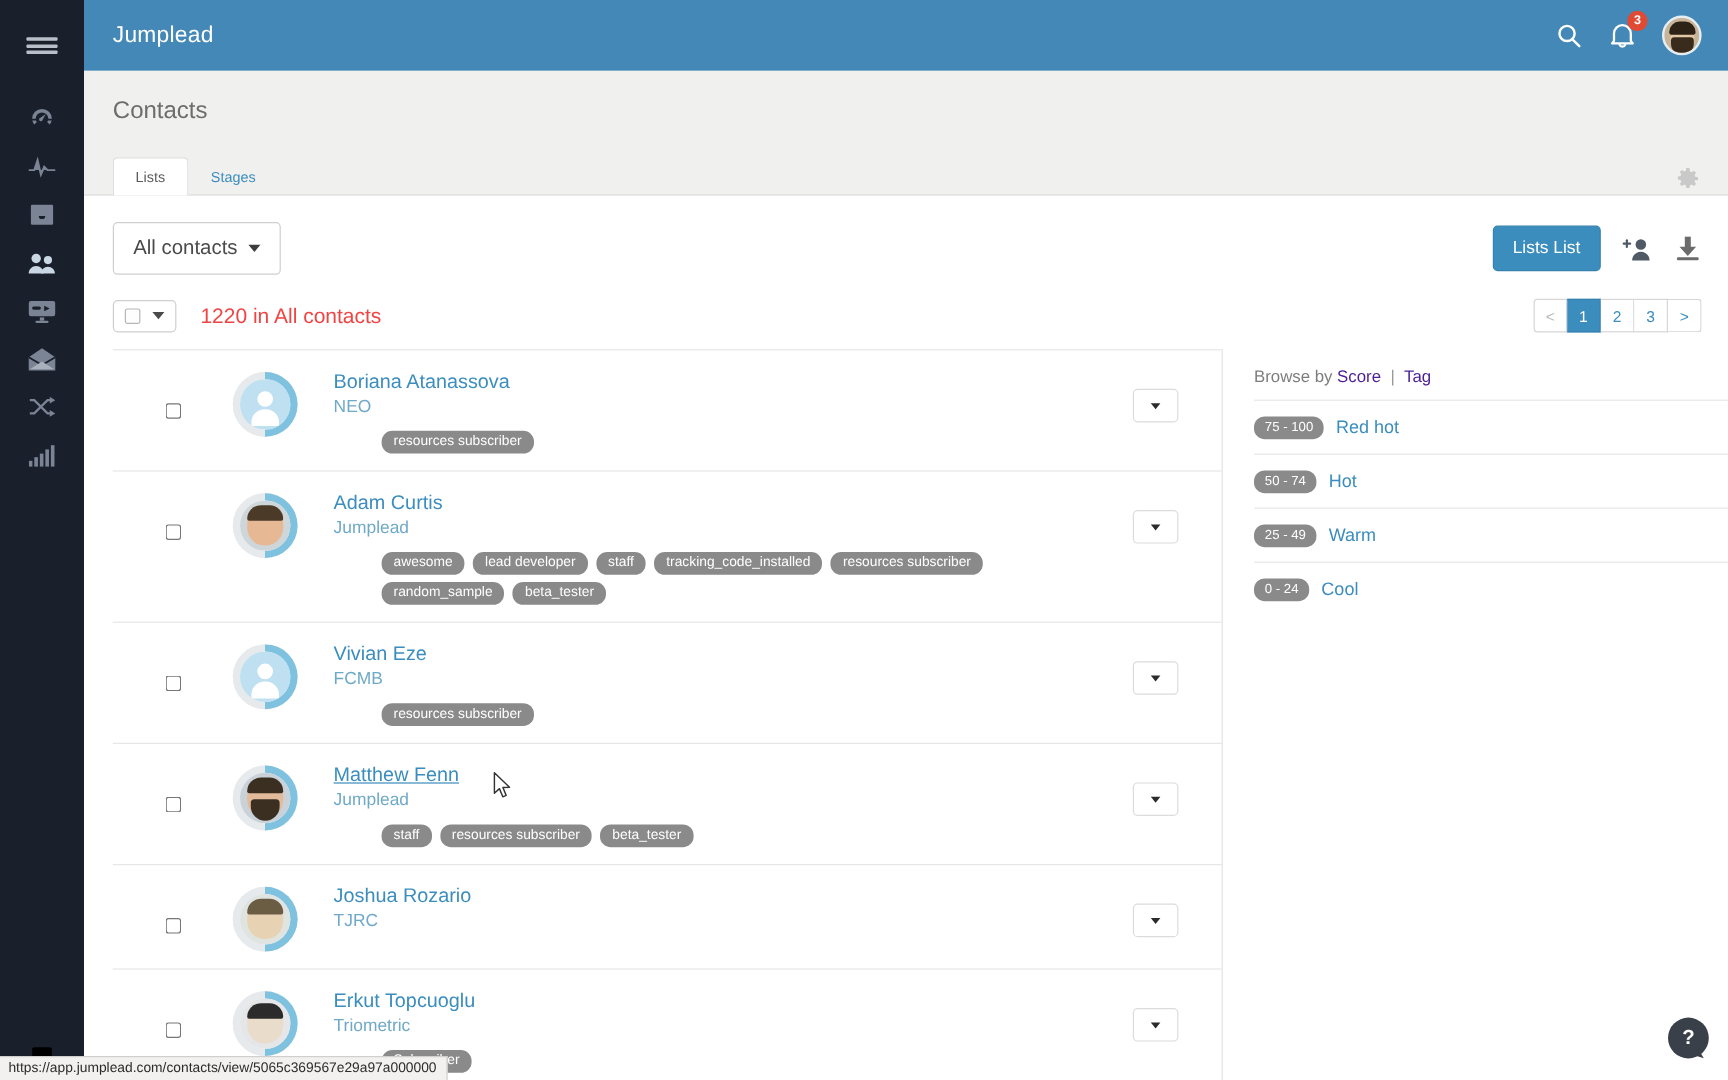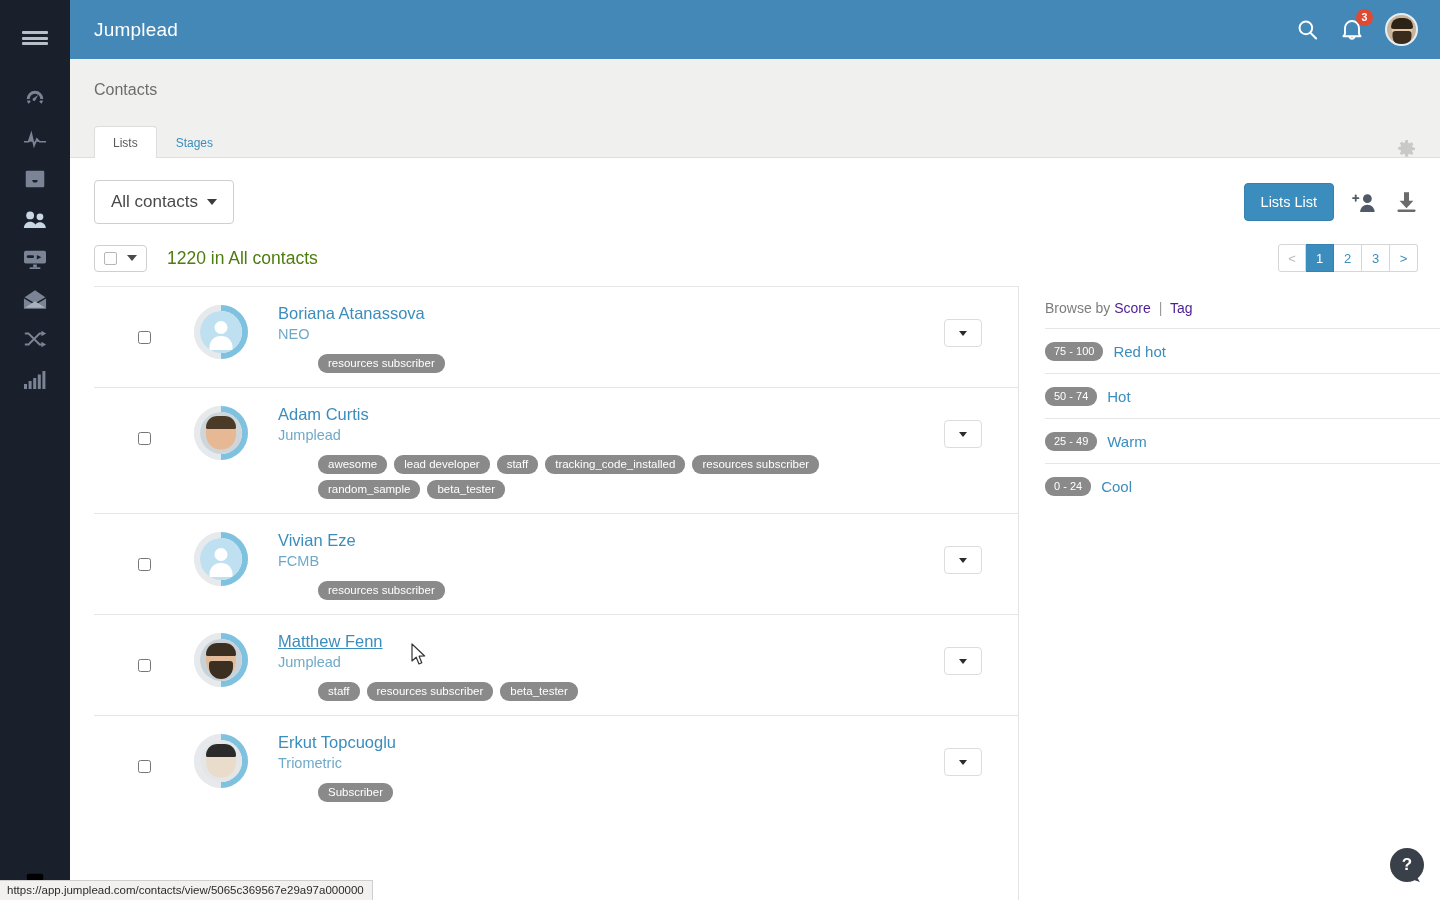--- a/index.html
+++ b/index.html
@@ -80,21 +80,21 @@
     width: 19px; height: 15px; border-radius: 3px 3px 10px 10px; background:#3a2c1c;
   }
 
   
   .pagehead {
     background: #f0f0ee;
     padding: 22px 22px 0 24px;
     position: relative;
     border-bottom: 1px solid #dedede;
   }
-  .pagetitle { font-size: 16px; color: #6d6d6d; font-weight: normal; }
+  .pagetitle { font-size: 20px; color: #6d6d6d; font-weight: normal; }
   .gear-abs { position: absolute; right: 22px; top: 78px; cursor: pointer; }
   .tabs { display: flex; margin-top: 26px; }
   .tab {
     padding: 9px 18px 8px 18px; font-size: 12px;
     border: 1px solid transparent; border-bottom: none;
     border-radius: 4px 4px 0 0; cursor: pointer;
     color: #3b8dbd; position: relative; top: 1px;
   }
   .tab.active {
     background: #ffffff; border-color: #dedede; color: #5b5b5b;
@@ -126,21 +126,21 @@
     display: flex; align-items: center;
   }
   .sel-dd {
     border: 1px solid #cfcfcf; background: #fff; border-radius: 4px;
     padding: 6px 9px; display: flex; align-items: center; gap: 10px; cursor: pointer;
   }
   .sel-dd .cbx {
     width: 13px; height: 13px; border: 1px solid #b6b6b6; border-radius: 2px; background:#fdfdfd;
   }
   .sel-dd .caret { border-top-color:#4a4a4a; }
-  .count-label { margin-left: 20px; font-size: 17.5px; color: #4d7c0f; }
+  .count-label { margin-left: 20px; font-size: 17.5px; color: #ef4444; }
   .pager { margin-left: auto; display: flex; }
   .pg {
     min-width: 28px; height: 28px; line-height: 27px; text-align: center;
     border: 1px solid #d6d6d6; border-left-width: 0;
     font-size: 13px; color: #3b8dbd; background: #fff; cursor: pointer; padding: 0 7px;
   }
   .pg:first-child { border-left-width: 1px; border-radius: 3px 0 0 3px; color:#b9b9b9; }
   .pg:last-child { border-radius: 0 3px 3px 0; }
   .pg.active { background: #3b8dbd; border-color: #3681ae; color: #fff; }
 
@@ -547,20 +547,41 @@
               </div>
             </div>
           </div>
           <div class="row">
             <div class="rw-check">
               <input type="checkbox" style="">
             </div>
             <div class="rw-av">
               <span class="ring">
                 <span class="inner">
+                  <span class="photo" style="background:#dfe4e0">
+                    <span class="sk" style="background:#e8d2b4"></span>
+                    <span class="hr" style="background:#6b5c44"></span>
+                  </span>
+                </span>
+              </span>
+            </div>
+            <div class="rw-main"><a class="c-name">Joshua Rozario</a><div class="c-org">TJRC</div></div>
+            <div class="rw-act">
+              <div class="act-btn">
+                <span class="caret"></span>
+              </div>
+            </div>
+          </div>
+          <div class="row">
+            <div class="rw-check">
+              <input type="checkbox" style="">
+            </div>
+            <div class="rw-av">
+              <span class="ring">
+                <span class="inner">
                   <span class="photo" style="background:#e4e6e8">
                     <span class="sk" style="background:#e9dccb"></span>
                     <span class="hr" style="background:#2b2b2b"></span>
                   </span>
                 </span>
               </span>
             </div>
             <div class="rw-main"><a class="c-name">Erkut Topcuoglu</a><div class="c-org">Triometric</div><div class="tags">
                 <span class="tag">Subscriber</span>
               </div></div>

